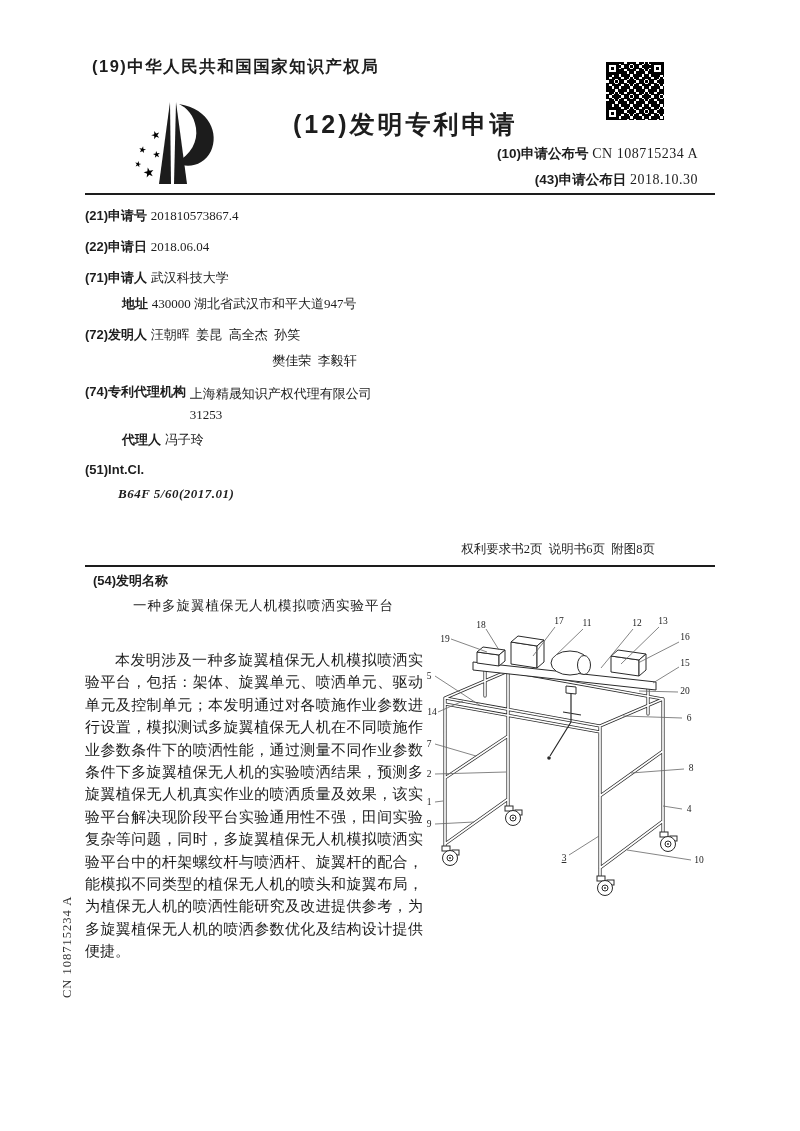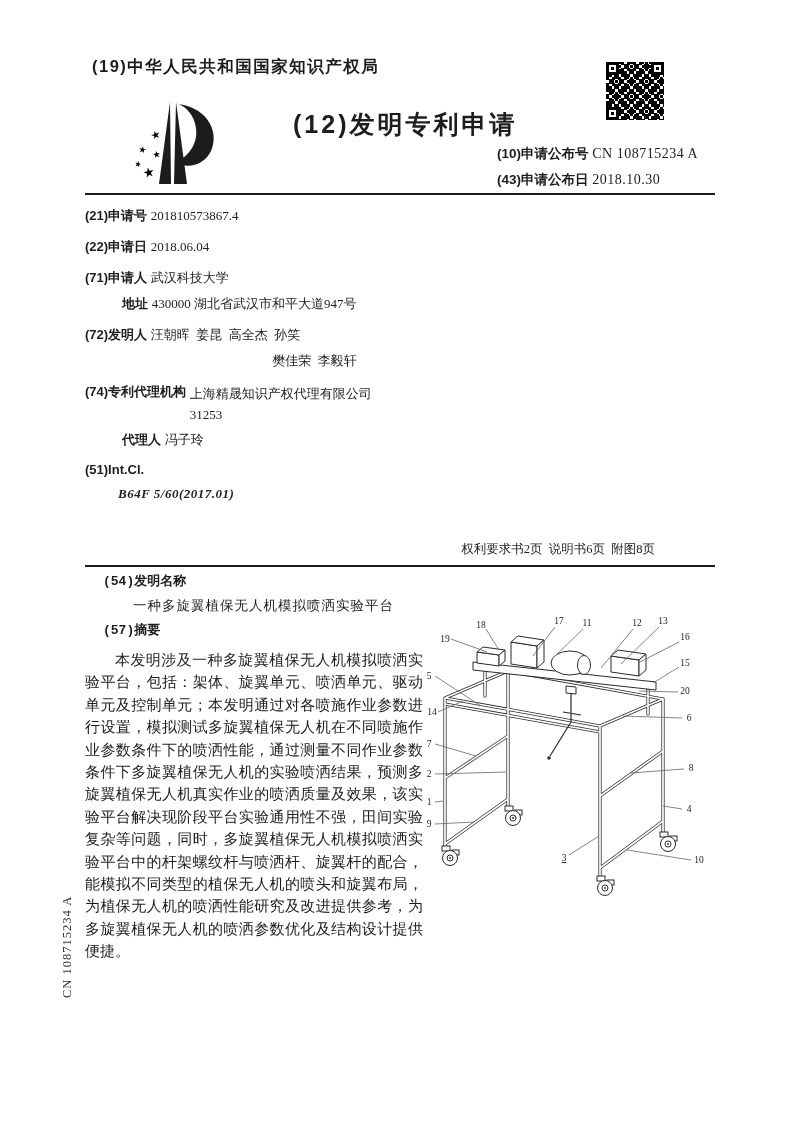--- a/index.html
+++ b/index.html
@@ -3,21 +3,21 @@
 <meta charset="utf-8">
 <style>
   html,body{margin:0;padding:0;background:#e8e8e8;}
   .page{position:relative;width:800px;height:1131px;margin:0 auto;background:#ffffff;
         font-family:"Liberation Sans",sans-serif;color:#1d1d1d;overflow:hidden;padding-left:24px;}
   .abs{position:absolute;}
 
   
   .office{left:92px;top:56px;font-size:16.5px;font-weight:700;letter-spacing:1.5px;}
   .doc-type{left:293px;top:108px;font-size:25px;font-weight:700;letter-spacing:3px;}
-  .pub-block{left:497px;top:141px;font-size:13.5px;line-height:26px;white-space:nowrap;}
+  .pub-block{left:497px;top:141px;font-size:13.5px;line-height:26px;white-space:nowrap;text-align:right;}
   .pub-block .lbl{font-weight:700;}
   .pub-block .val{font-family:"Liberation Serif",serif;font-size:14px;letter-spacing:0.5px;}
   .rule{left:85px;width:630px;height:2px;background:#1d1d1d;}
   .rule-top{top:193px;}
   .rule-mid{top:565px;}
 
   
   .qr{left:606px;top:62px;width:58px;height:58px;background:#fff;}
   .qr .noise{position:absolute;inset:0;
      background-image:
@@ -38,21 +38,21 @@
   .sub-inv{margin-left:109px;margin-top:8px;text-align:center;}
   .agency-val{display:inline-block;vertical-align:top;width:185px;line-height:21px;white-space:normal;}
   .intcl-val{margin-left:33px;margin-top:9px;font-family:"Liberation Serif",serif;
              font-style:italic;font-weight:700;letter-spacing:0.5px;}
 
   .pages-info{left:85px;top:541px;width:570px;text-align:right;
               font-family:"Liberation Serif",serif;font-size:12.5px;white-space:pre;}
 
   
   .sec54{left:85px;top:572px;font-size:13px;}
-  .sec-label{font-weight:700;margin-left:18px;font-family:Liberation Mono, monospace;}
+  .sec-label{font-weight:700;margin-left:8px;}
   .invention-title{margin-left:48px;margin-top:7px;font-family:"Liberation Serif",serif;
                    font-size:13.5px;letter-spacing:1px;}
   .sec57{margin-top:6px;}
   .abstract{left:85px;top:649px;width:338px;font-family:Liberation Sans, sans-serif;
             font-size:15px;line-height:22.4px;text-align:justify;text-indent:2em;}
 
   
   .figure{left:423px;top:586px;}
   .members-outer{fill:none;stroke:#2a2a2a;stroke-width:3.2;stroke-linecap:round;}
   .members-inner{fill:none;stroke:#ffffff;stroke-width:1.7;stroke-linecap:round;}
@@ -151,21 +151,20 @@
     </div>
   </div>
 
   <div class="abs pages-info">权利要求书2页  说明书6页  附图8页</div>
 
   <div class="abs rule rule-mid"></div>
 
   <div class="abs sec54">
     <div class="sec-label">(54)发明名称</div>
     <div class="invention-title">一种多旋翼植保无人机模拟喷洒实验平台</div>
-    <div class="sec-label sec57">(57)摘要</div>
   </div>
 
   <div class="abs abstract">本发明涉及一种多旋翼植保无人机模拟喷洒实验平台，包括：架体、旋翼单元、喷洒单元、驱动单元及控制单元；本发明通过对各喷施作业参数进行设置，模拟测试多旋翼植保无人机在不同喷施作业参数条件下的喷洒性能，通过测量不同作业参数条件下多旋翼植保无人机的实验喷洒结果，预测多旋翼植保无人机真实作业的喷洒质量及效果，该实验平台解决现阶段平台实验通用性不强，田间实验复杂等问题，同时，多旋翼植保无人机模拟喷洒实验平台中的杆架螺纹杆与喷洒杆、旋翼杆的配合，能模拟不同类型的植保无人机的喷头和旋翼布局，为植保无人机的喷洒性能研究及改进提供参考，为多旋翼植保无人机的喷洒参数优化及结构设计提供便捷。</div>
 
   <div class="abs figure">
     <svg width="300" height="345" viewBox="0 0 300 345" xmlns="http://www.w3.org/2000/svg">
 
       <path class="members-outer" d="
         M22,112 L177,140  M22,118 L177,146
         M22,112 L85,85    M177,140 L240,113

